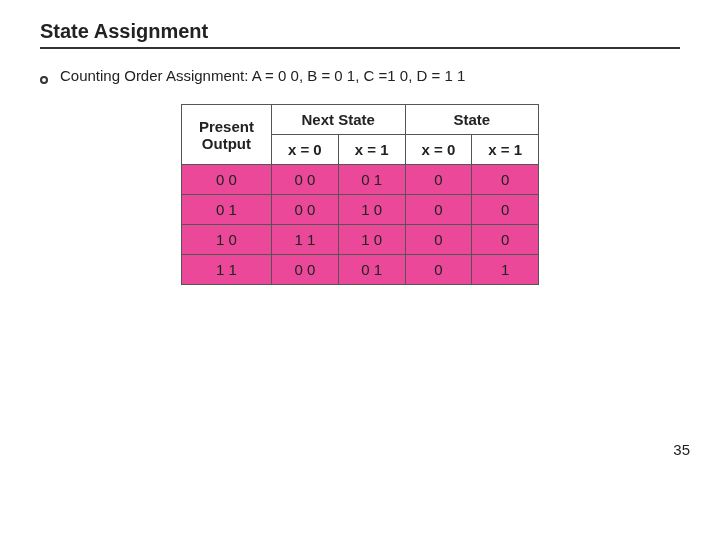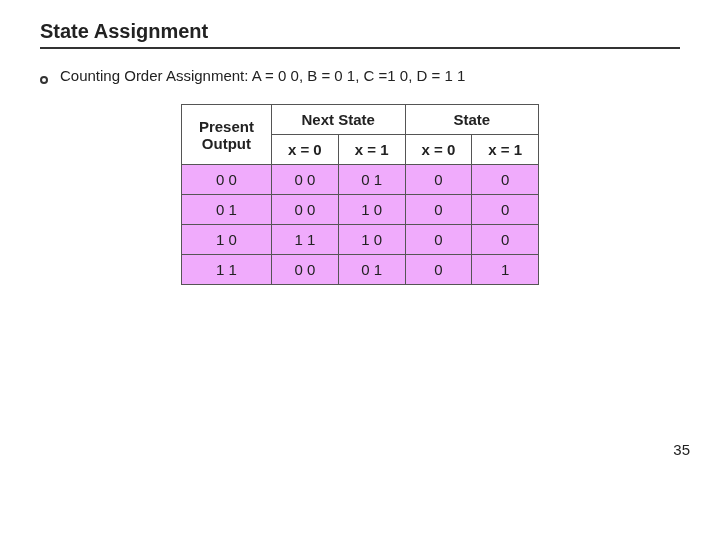--- a/index.html
+++ b/index.html
@@ -84,21 +84,21 @@
       min-width: 60px;
     }
 
     .header-row td {
       font-weight: bold;
       background: #ffffff;
     }
 
     .data-row td {
       font-weight: normal;
-      background: #f0abfc;
+      background: #ec4899;
     }
 
     .page-number {
       position: absolute;
       bottom: 14px;
       right: 30px;
       font-size: 15px;
       color: #222;
       text-align: center;
     }

